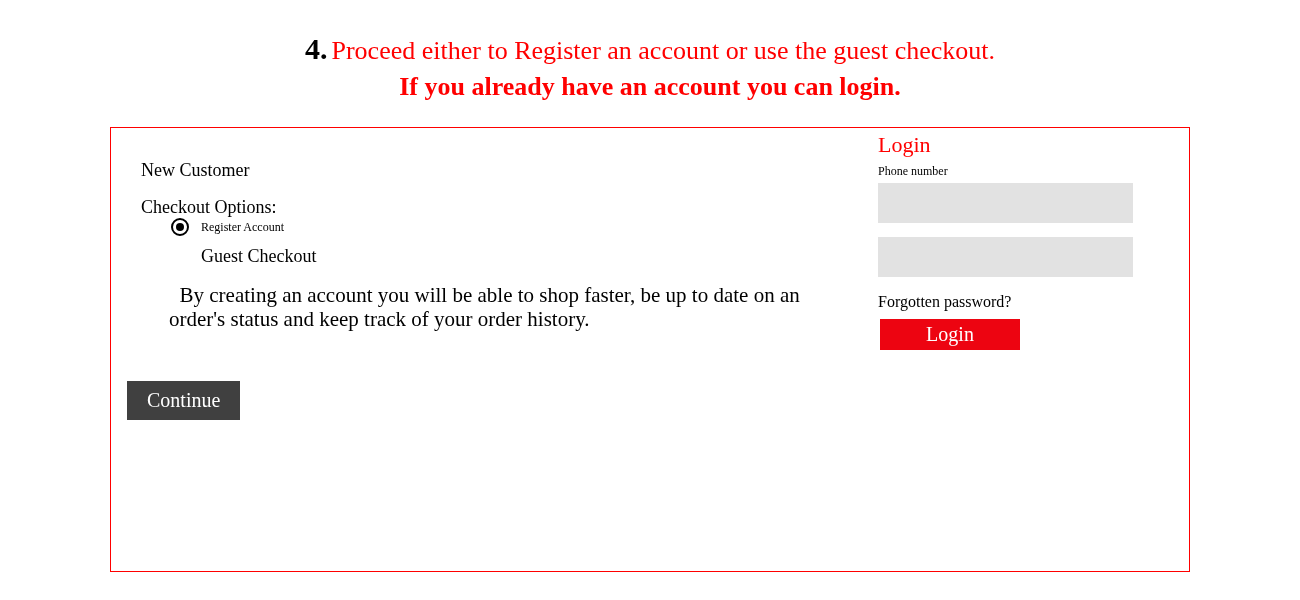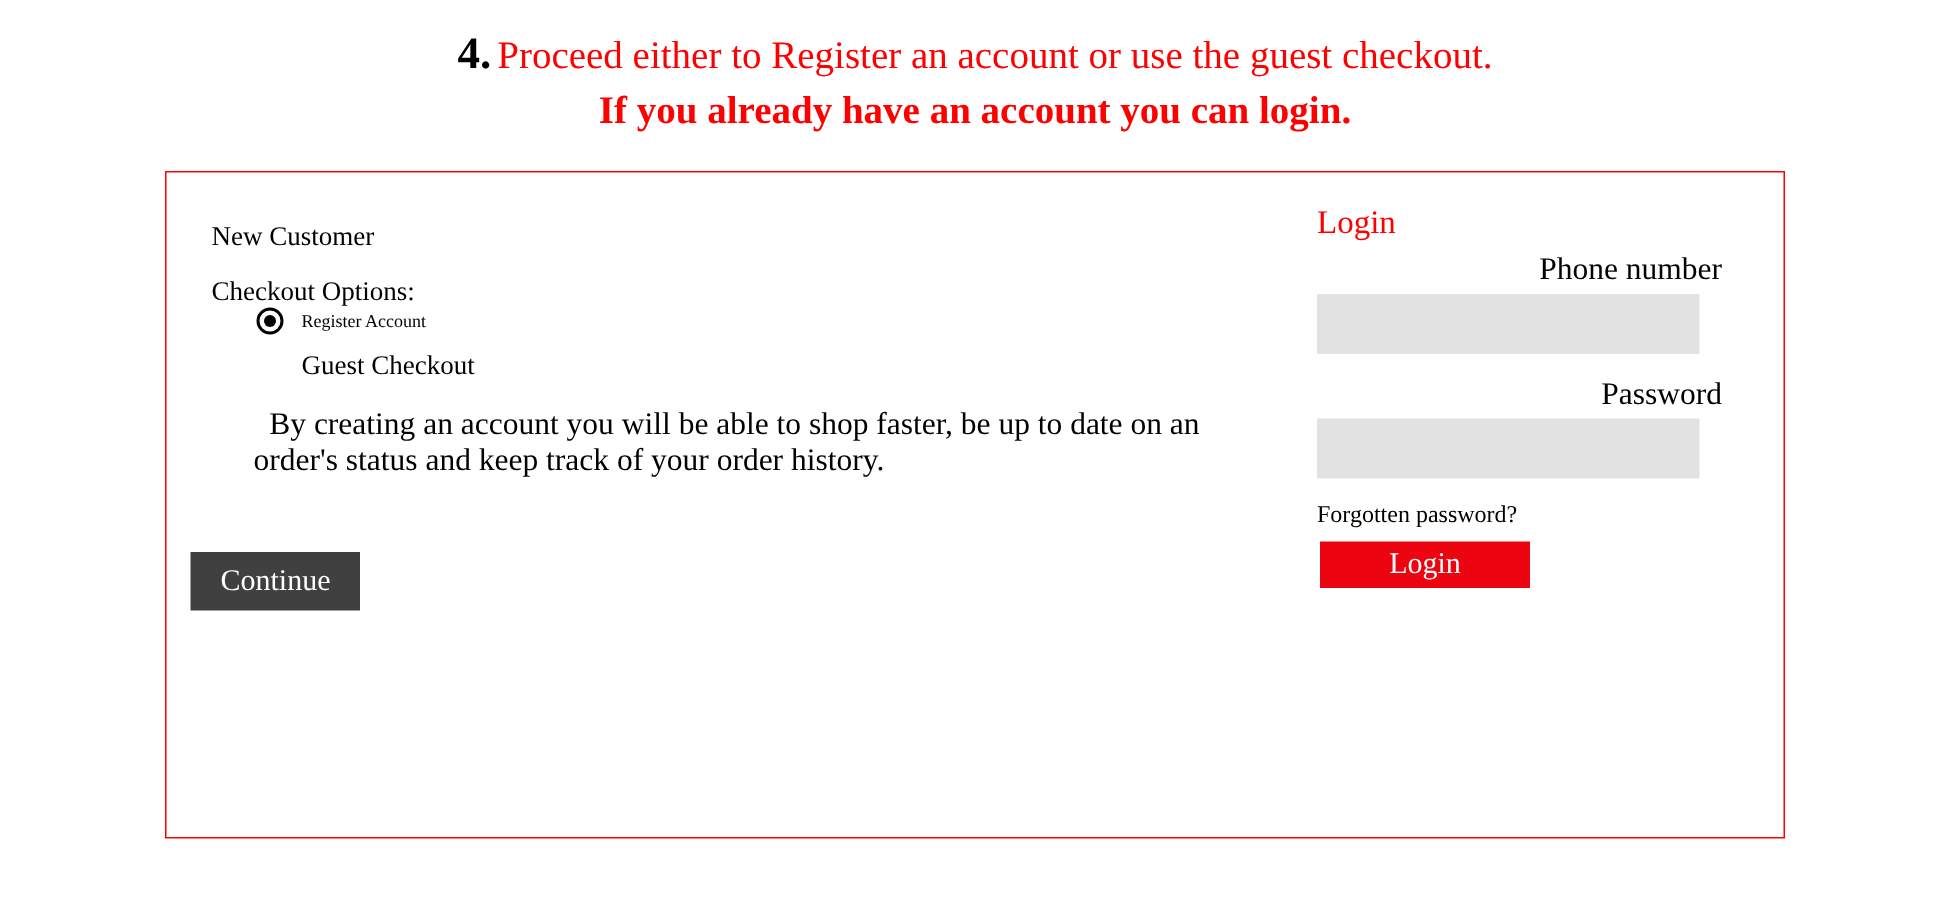--- a/index.html
+++ b/index.html
@@ -6,21 +6,21 @@
   body {
     margin: 0;
     padding: 0;
     font-family: Georgia, 'Times New Roman', serif;
     width: 1300px;
     height: 600px;
     background: #fff;
   }
   .header {
     text-align: center;
-    padding-top: 19px;
+    padding-top: 32px;
     padding-bottom: 10px;
   }
   .step-number {
     font-family: Georgia, serif;
     font-weight: bold;
     font-size: 30px;
     color: #000;
     display: inline;
   }
   .step-text {
@@ -45,21 +45,21 @@
   }
   .left-col {
     position: absolute;
     left: 30px;
     top: 32px;
     width: 700px;
   }
   .right-col {
     position: absolute;
     left: 767px;
-    top: 20px;
+    top: 4px;
     width: 270px;
   }
   .nc-title {
     font-size: 18px;
     color: #000;
     margin-bottom: 16px;
   }
   .co-label {
     font-size: 18px;
     color: #000;
@@ -106,23 +106,22 @@
     padding: 8px 20px;
     cursor: pointer;
     margin-left: -14px;
   }
   .login-title {
     color: red;
     font-size: 22px;
     margin-bottom: 6px;
   }
   .field-label {
-    font-size: 21px;
+    font-size: 12px;
     margin-bottom: 4px;
-    text-align: right;
   }
   .text-input {
     width: 255px;
     height: 40px;
     background: #e2e2e2;
     border: none;
     margin-bottom: 14px;
     font-size: 16px;
     padding: 4px;
   }
@@ -173,21 +172,20 @@
 
     <button class="continue-btn">Continue</button>
   </div>
 
   <div class="right-col">
     <div class="login-title">Login</div>
 
     <div class="field-label">Phone number</div>
     <input type="text" class="text-input" style="">
 
-    <div class="field-label">Password</div>
     <input type="password" class="text-input" style="">
 
     <div class="forgot">Forgotten password?</div>
 
     <button class="login-btn">Login</button>
   </div>
 
 </div>
 
 </body></html>

